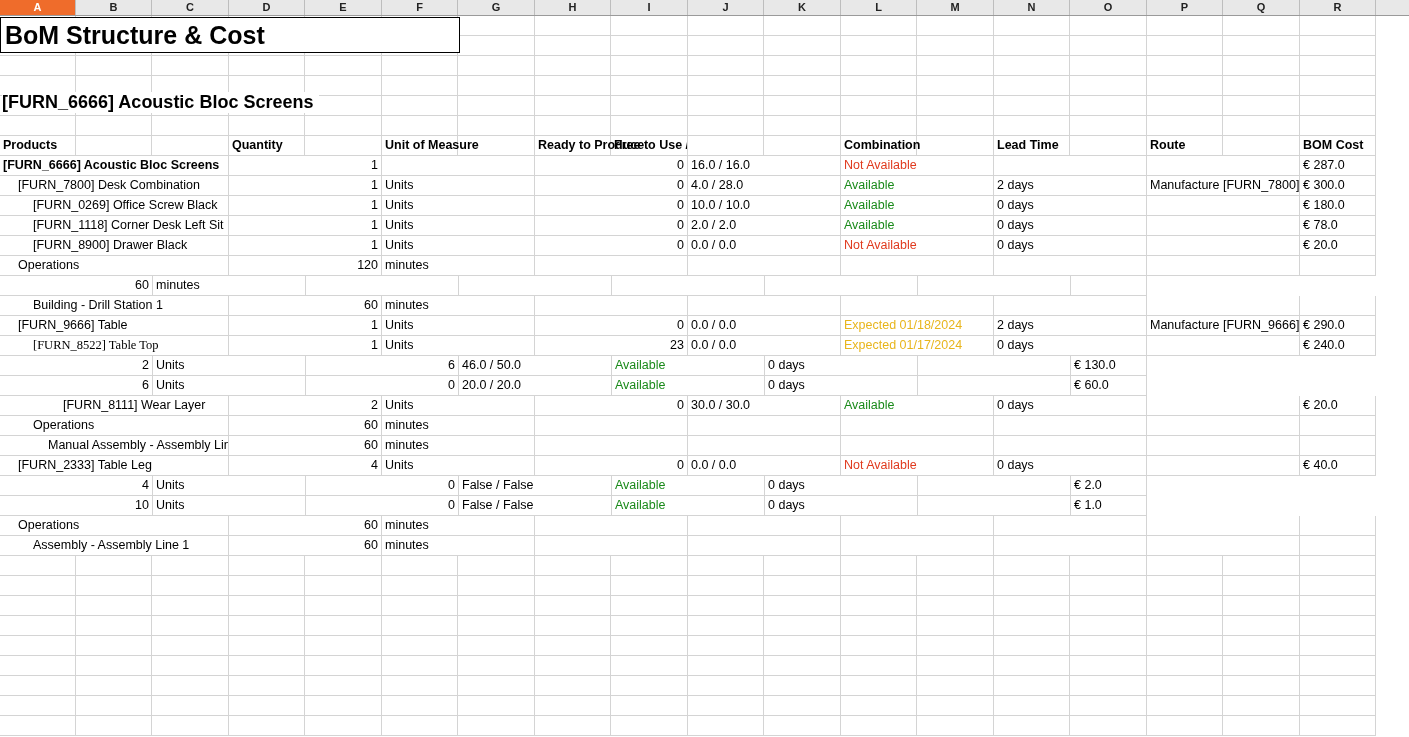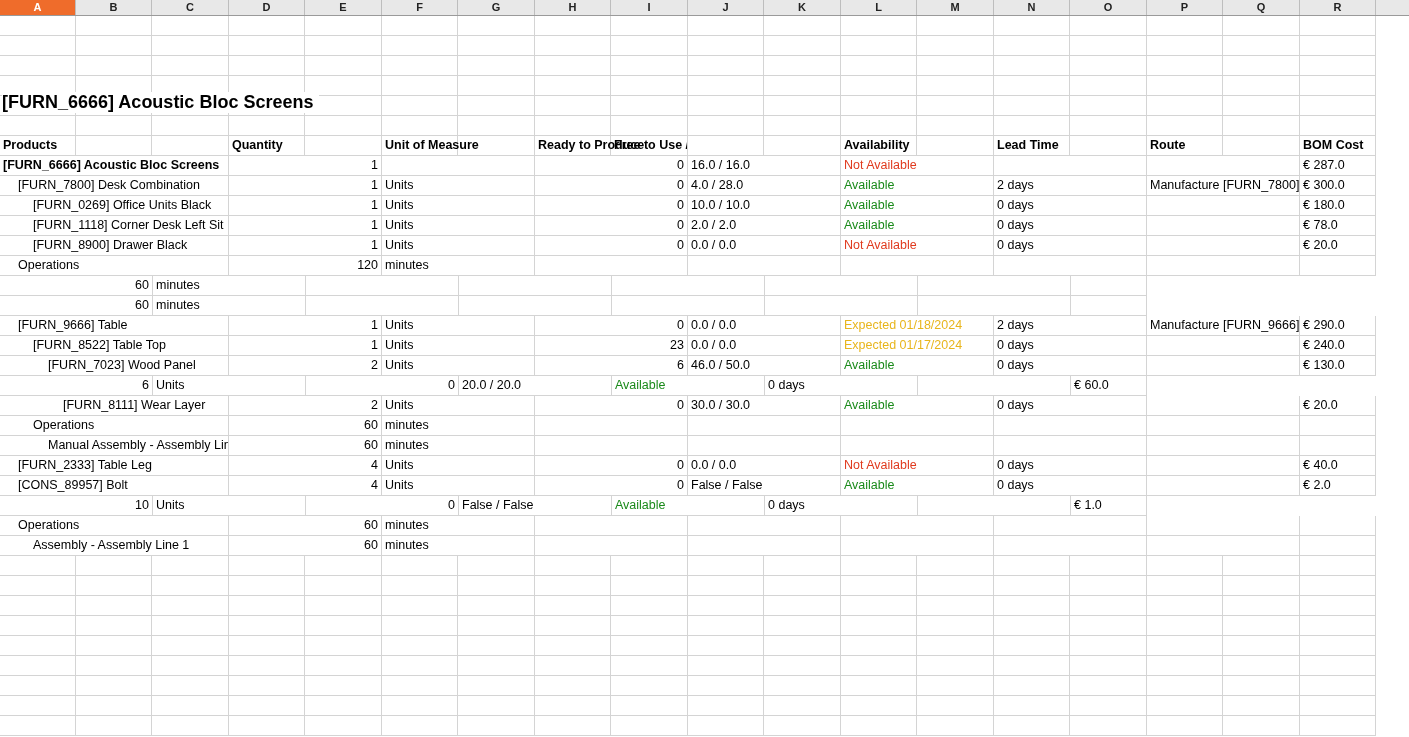--- a/index.html
+++ b/index.html
@@ -242,21 +242,21 @@
         <div class="cell" style="width: 76px;"></div>
         <div class="cell" style="width: 77px;"></div>
         <div class="cell bold" style="width: 76px; overflow: visible; position: relative; z-index: 2;">Quantity</div>
         <div class="cell" style="width: 77px;"></div>
         <div class="cell bold" style="width: 76px; overflow: visible; position: relative; z-index: 2; text-align: right;">Unit of Measure</div>
         <div class="cell" style="width: 77px;"></div>
         <div class="cell bold" style="width: 76px; overflow: visible; position: relative; z-index: 2;">Ready to Produce</div>
         <div class="cell bold" style="width: 77px;">Free to Use / On Hand</div>
         <div class="cell" style="width: 76px;"></div>
         <div class="cell" style="width: 77px;"></div>
-        <div class="cell bold" style="width: 76px; overflow: visible; position: relative; z-index: 2;">Availability</div>
+        <div class="cell bold" style="width: 76px; overflow: visible; position: relative; z-index: 2;">Combination</div>
         <div class="cell" style="width: 77px;"></div>
         <div class="cell bold" style="width: 76px; overflow: visible; position: relative; z-index: 2;">Lead Time</div>
         <div class="cell" style="width: 77px;"></div>
         <div class="cell bold" style="width: 76px; overflow: visible; position: relative; z-index: 2;">Route</div>
         <div class="cell" style="width: 77px;"></div>
         <div class="cell bold" style="width: 76px; overflow: visible; position: relative; z-index: 2;">BOM Cost</div>
       </div>
       <div class="grid-row">
         <div class="cell bold" style="width: 229px; padding-left: 3px; border-right: 1px solid rgb(212, 212, 212);">[FURN_6666] Acoustic Bloc Screens</div>
         <div class="cell num" style="width: 153px;">1</div>
@@ -273,21 +273,21 @@
         <div class="cell num" style="width: 153px;">1</div>
         <div class="cell" style="width: 153px;">Units</div>
         <div class="cell num" style="width: 153px;">0</div>
         <div class="cell" style="width: 153px;">4.0 / 28.0</div>
         <div class="cell green" style="width: 153px;">Available</div>
         <div class="cell" style="width: 153px;">2 days</div>
         <div class="cell" style="width: 153px;">Manufacture [FURN_7800] Desk</div>
         <div class="cell" style="width: 76px;">€ 300.0</div>
       </div>
       <div class="grid-row">
-        <div class="cell" style="width: 229px; padding-left: 33px; border-right: 1px solid rgb(212, 212, 212);">[FURN_0269] Office Units Black</div>
+        <div class="cell" style="width: 229px; padding-left: 33px; border-right: 1px solid rgb(212, 212, 212);">[FURN_0269] Office Screw Black</div>
         <div class="cell num" style="width: 153px;">1</div>
         <div class="cell" style="width: 153px;">Units</div>
         <div class="cell num" style="width: 153px;">0</div>
         <div class="cell" style="width: 153px;">10.0 / 10.0</div>
         <div class="cell green" style="width: 153px;">Available</div>
         <div class="cell" style="width: 153px;">0 days</div>
         <div class="cell" style="width: 153px;"></div>
         <div class="cell" style="width: 76px;">€ 180.0</div>
       </div>
       <div class="grid-row">
@@ -327,20 +327,21 @@
         <div class="cell num" style="width: 153px;">60</div>
         <div class="cell" style="width: 153px;">minutes</div>
         <div class="cell num" style="width: 153px;"></div>
         <div class="cell" style="width: 153px;"></div>
         <div class="cell" style="width: 153px;"></div>
         <div class="cell" style="width: 153px;"></div>
         <div class="cell" style="width: 153px;"></div>
         <div class="cell" style="width: 76px;"></div>
       </div>
       <div class="grid-row">
+        <div class="cell" style="width: 229px; padding-left: 33px; border-right: 1px solid rgb(212, 212, 212);">Building - Drill Station 1</div>
         <div class="cell num" style="width: 153px;">60</div>
         <div class="cell" style="width: 153px;">minutes</div>
         <div class="cell num" style="width: 153px;"></div>
         <div class="cell" style="width: 153px;"></div>
         <div class="cell" style="width: 153px;"></div>
         <div class="cell" style="width: 153px;"></div>
         <div class="cell" style="width: 153px;"></div>
         <div class="cell" style="width: 76px;"></div>
       </div>
       <div class="grid-row">
@@ -348,32 +349,31 @@
         <div class="cell num" style="width: 153px;">1</div>
         <div class="cell" style="width: 153px;">Units</div>
         <div class="cell num" style="width: 153px;">0</div>
         <div class="cell" style="width: 153px;">0.0 / 0.0</div>
         <div class="cell amber" style="width: 153px;">Expected 01/18/2024</div>
         <div class="cell" style="width: 153px;">2 days</div>
         <div class="cell" style="width: 153px;">Manufacture [FURN_9666] Table</div>
         <div class="cell" style="width: 76px;">€ 290.0</div>
       </div>
       <div class="grid-row">
-        <div class="cell" style="width: 229px; padding-left: 33px; border-right: 1px solid rgb(212, 212, 212);">[FURN_8522] Table Top</div>
+        <div class="cell" style="width: 229px; padding-left: 33px; border-right: 1px solid rgb(212, 212, 212); font-family: Liberation Serif, serif;">[FURN_8522] Table Top</div>
         <div class="cell num" style="width: 153px;">1</div>
         <div class="cell" style="width: 153px;">Units</div>
         <div class="cell num" style="width: 153px;">23</div>
         <div class="cell" style="width: 153px;">0.0 / 0.0</div>
         <div class="cell amber" style="width: 153px;">Expected 01/17/2024</div>
         <div class="cell" style="width: 153px;">0 days</div>
         <div class="cell" style="width: 153px;"></div>
         <div class="cell" style="width: 76px;">€ 240.0</div>
       </div>
       <div class="grid-row">
-        <div class="cell" style="width: 229px; padding-left: 48px; border-right: 1px solid rgb(212, 212, 212);">[FURN_7023] Wood Panel</div>
         <div class="cell num" style="width: 153px;">2</div>
         <div class="cell" style="width: 153px;">Units</div>
         <div class="cell num" style="width: 153px;">6</div>
         <div class="cell" style="width: 153px;">46.0 / 50.0</div>
         <div class="cell green" style="width: 153px;">Available</div>
         <div class="cell" style="width: 153px;">0 days</div>
         <div class="cell" style="width: 153px;"></div>
         <div class="cell" style="width: 76px;">€ 130.0</div>
       </div>
       <div class="grid-row">
@@ -424,21 +424,20 @@
         <div class="cell num" style="width: 153px;">4</div>
         <div class="cell" style="width: 153px;">Units</div>
         <div class="cell num" style="width: 153px;">0</div>
         <div class="cell" style="width: 153px;">0.0 / 0.0</div>
         <div class="cell red" style="width: 153px;">Not Available</div>
         <div class="cell" style="width: 153px;">0 days</div>
         <div class="cell" style="width: 153px;"></div>
         <div class="cell" style="width: 76px;">€ 40.0</div>
       </div>
       <div class="grid-row">
-        <div class="cell" style="width: 229px; padding-left: 18px; border-right: 1px solid rgb(212, 212, 212);">[CONS_89957] Bolt</div>
         <div class="cell num" style="width: 153px;">4</div>
         <div class="cell" style="width: 153px;">Units</div>
         <div class="cell num" style="width: 153px;">0</div>
         <div class="cell" style="width: 153px;">False / False</div>
         <div class="cell green" style="width: 153px;">Available</div>
         <div class="cell" style="width: 153px;">0 days</div>
         <div class="cell" style="width: 153px;"></div>
         <div class="cell" style="width: 76px;">€ 2.0</div>
       </div>
       <div class="grid-row">
@@ -648,16 +647,17 @@
         <div class="cell" style="width: 76px;"></div>
         <div class="cell" style="width: 77px;"></div>
         <div class="cell" style="width: 76px;"></div>
         <div class="cell" style="width: 77px;"></div>
         <div class="cell" style="width: 76px;"></div>
         <div class="cell" style="width: 77px;"></div>
         <div class="cell" style="width: 76px;"></div>
       </div>
     </div>
 
+  <div class="overlay" id="title-box">BoM Structure &amp; Cost</div>
 
   <div class="overlay" id="product-title">[FURN_6666] Acoustic Bloc Screens</div>
 
 </div>
 
 </body></html>

